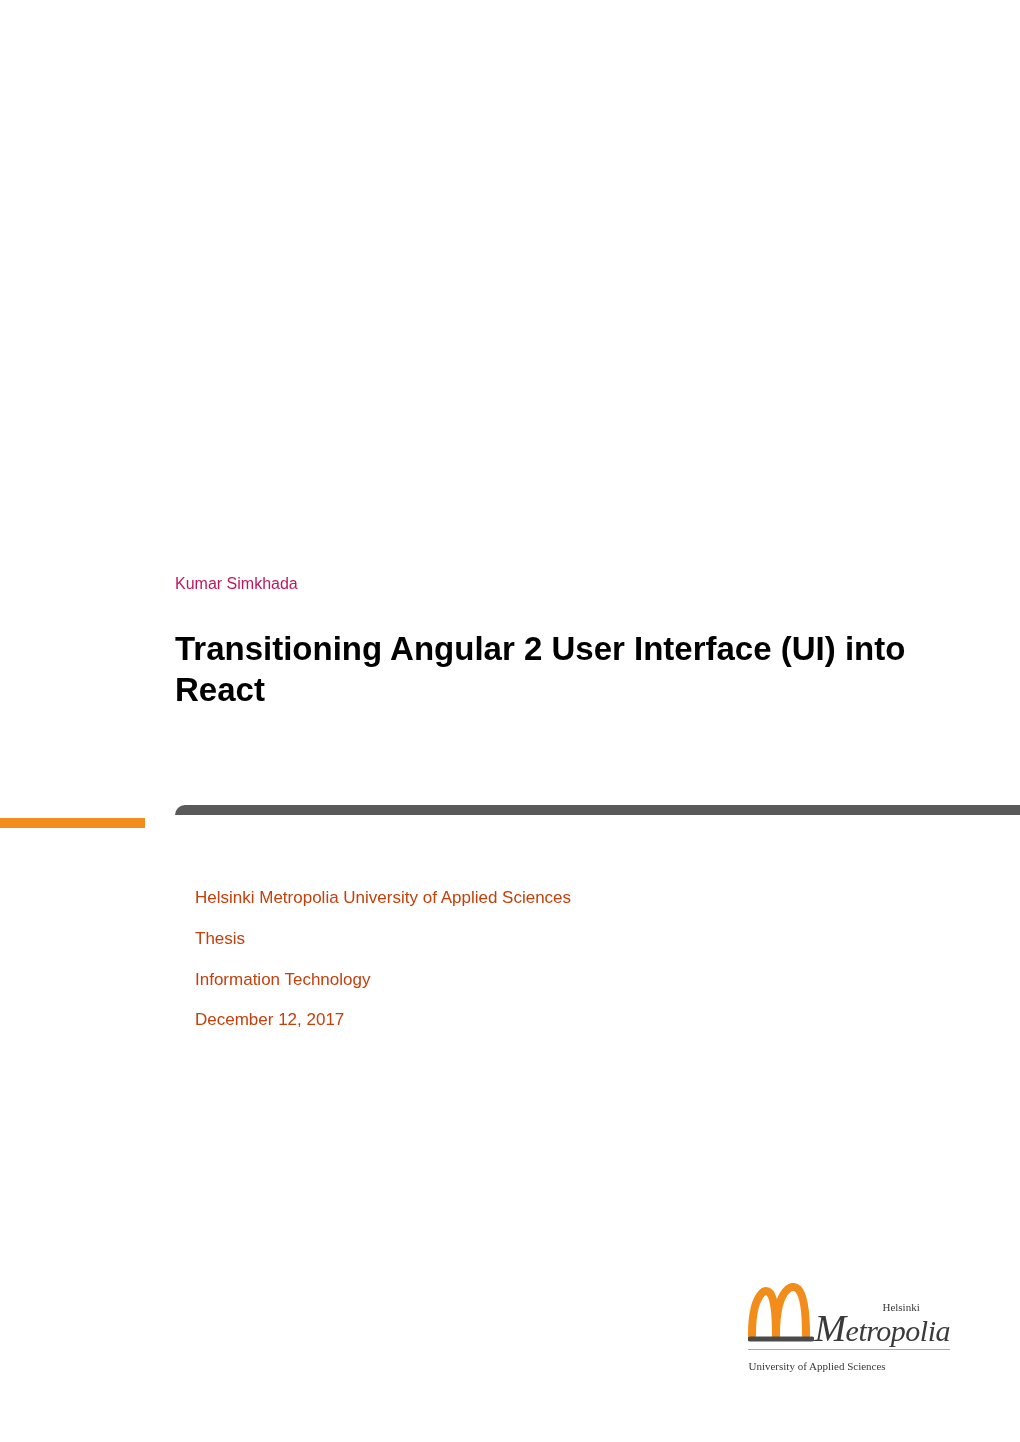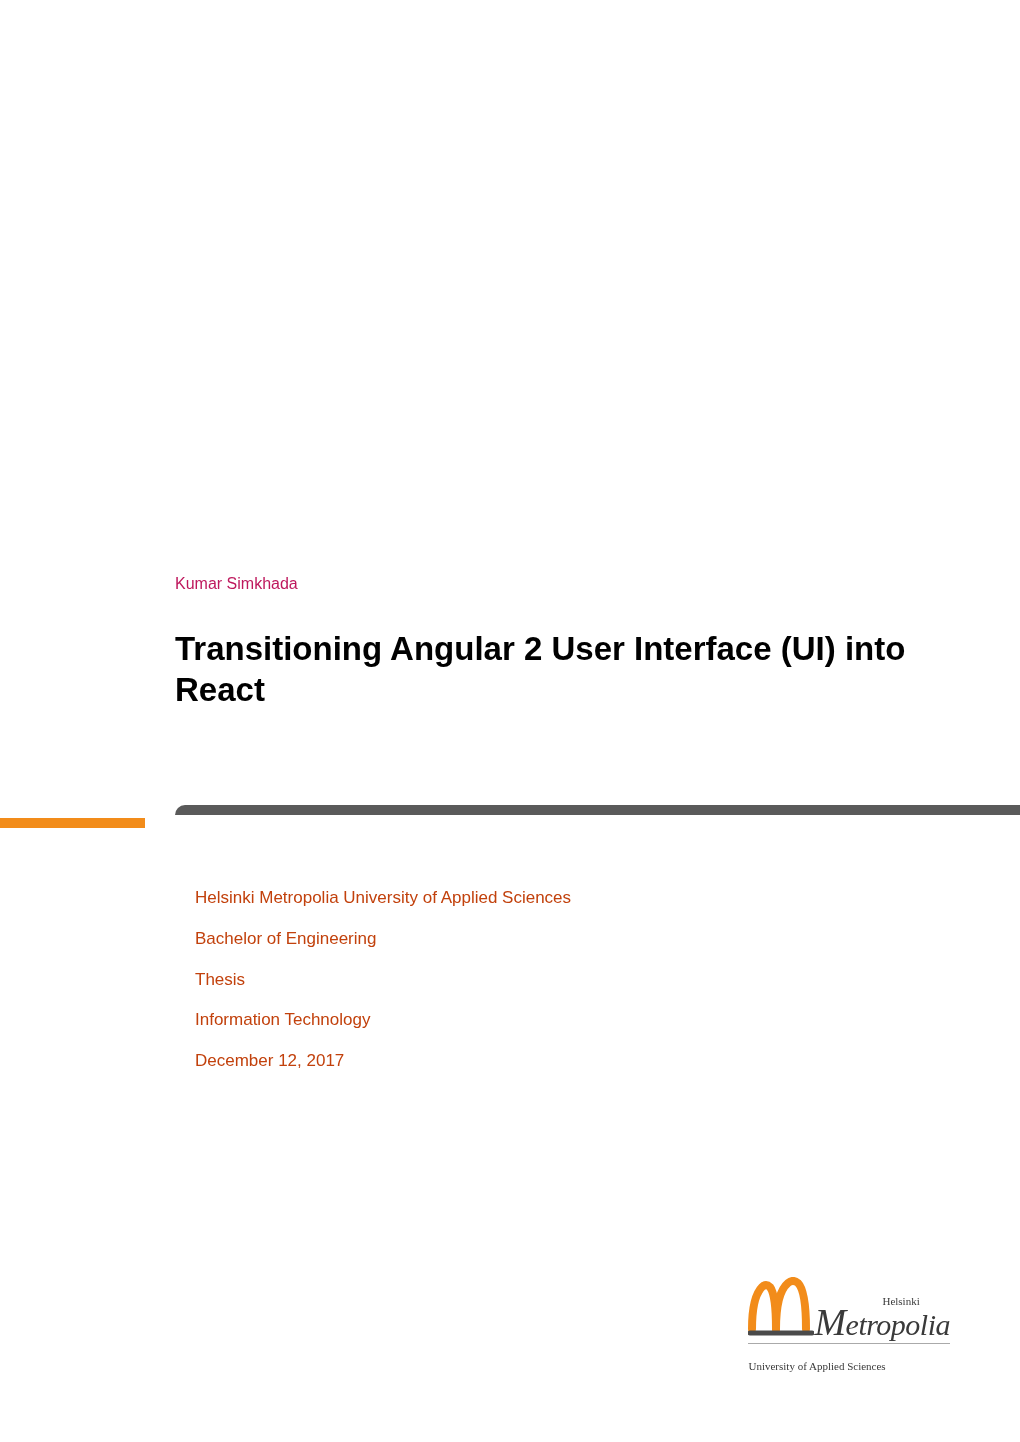--- a/index.html
+++ b/index.html
@@ -106,21 +106,21 @@
       font-size: 11px;
       color: #3a3a3a;
       margin-left: 68px;
       margin-bottom: -4px;
     }
     .logo-subtitle {
       font-family: Georgia, 'Times New Roman', serif;
       font-size: 11px;
       color: #3a3a3a;
       border-top: 0.5px solid #aaa;
-      padding-top: 16px;
+      padding-top: 10px;
       margin-top: 2px;
     }
     .logo-row {
       display: flex;
       align-items: flex-end;
       gap: 0;
     }
   </style>
 </head>
 <body>
@@ -130,21 +130,20 @@
   <div class="title">Transitioning Angular 2 User Interface (UI) into React</div>
 </div>
 
 <div class="divider-wrap">
   <div class="gray-bar"></div>
   <div class="orange-bar"></div>
 </div>
 
 <div class="meta">
   <div>Helsinki Metropolia University of Applied Sciences</div>
-  <div>Bachelor of Engineering</div>
   <div>Thesis</div>
   <div>Information Technology</div>
   <div>December 12, 2017</div>
 </div>
 
 <div class="logo-wrap">
   <div class="logo-row">
     <svg class="logo-svg" width="66" height="62" viewBox="0 0 66 62">
       <path d="M 4 52 Q 4 20 14 10 Q 18 6 22 10 Q 28 18 28 52" fill="none" stroke="#f28c1a" stroke-width="8" stroke-linecap="round"></path>
       <path d="M 28 52 Q 28 16 40 6 Q 45 2 50 6 Q 58 14 58 52" fill="none" stroke="#f28c1a" stroke-width="8" stroke-linecap="round"></path>

